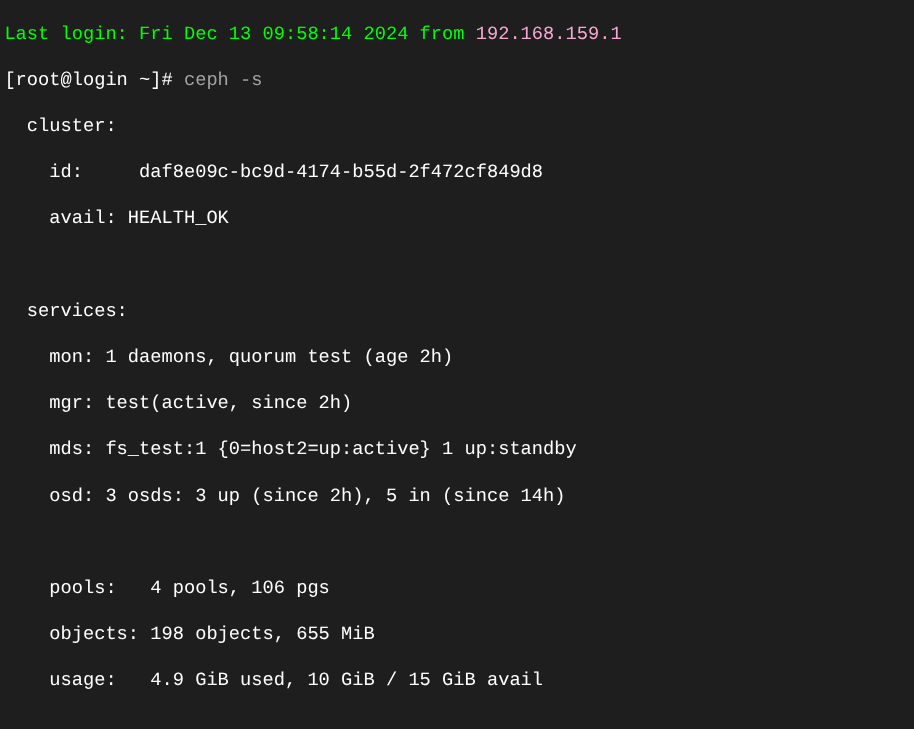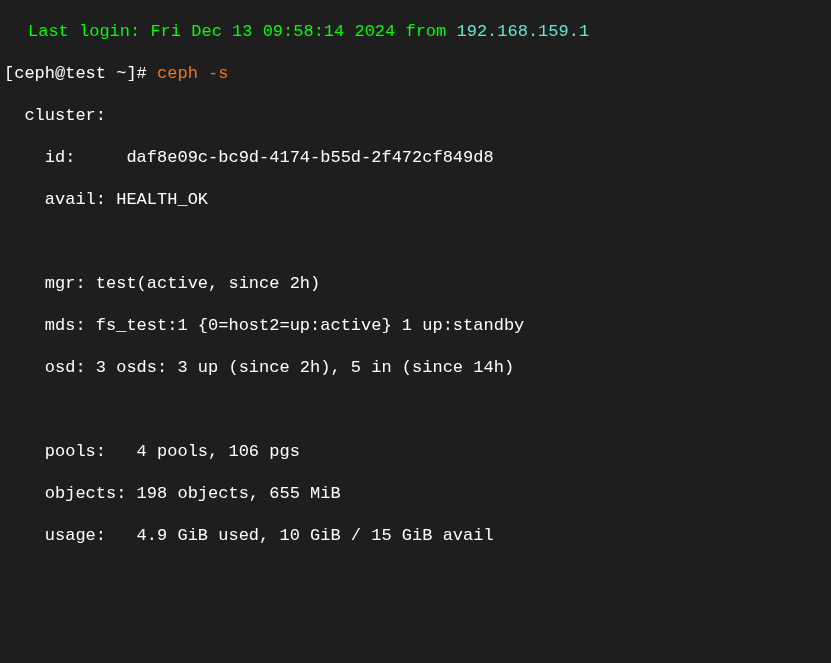--- a/index.html
+++ b/index.html
@@ -11,34 +11,36 @@
     overflow: hidden;
   }
   .terminal {
     font-family: "Consolas", "Courier New", monospace;
     font-size: 17px;
     line-height: 21px;
     color: #ffffff;
     white-space: pre;
     padding: 0 4px;
   }
-  .green { color: #00ff00; margin-left: 24px; }
-  .magenta { color: #5eead4; }
-  .cyan { color: #f97316; }
+  .green { color: #00ff00; }
+  .magenta { color: #f9a8d4; }
+  .cyan { color: #a3a3a3; }
 </style>
 </head>
 <body>
 
 <div class="terminal">
 <div><span class="green">Last login: Fri Dec 13 09:58:14 2024 from </span><span class="magenta">192.168.159.1</span></div>
-<div><span>[ceph@test ~]# </span><span class="cyan">ceph -s</span></div>
+<div><span>[root@login ~]# </span><span class="cyan">ceph -s</span></div>
 <div>  cluster:</div>
 <div>    id:     daf8e09c-bc9d-4174-b55d-2f472cf849d8</div>
 <div>    avail: HEALTH_OK</div>
 <div> </div>
+<div>  services:</div>
+<div>    mon: 1 daemons, quorum test (age 2h)</div>
 <div>    mgr: test(active, since 2h)</div>
 <div>    mds: fs_test:1 {0=host2=up:active} 1 up:standby</div>
 <div>    osd: 3 osds: 3 up (since 2h), 5 in (since 14h)</div>
 <div> </div>
 <div>    pools:   4 pools, 106 pgs</div>
 <div>    objects: 198 objects, 655 MiB</div>
 <div>    usage:   4.9 GiB used, 10 GiB / 15 GiB avail</div>
 
 
 

